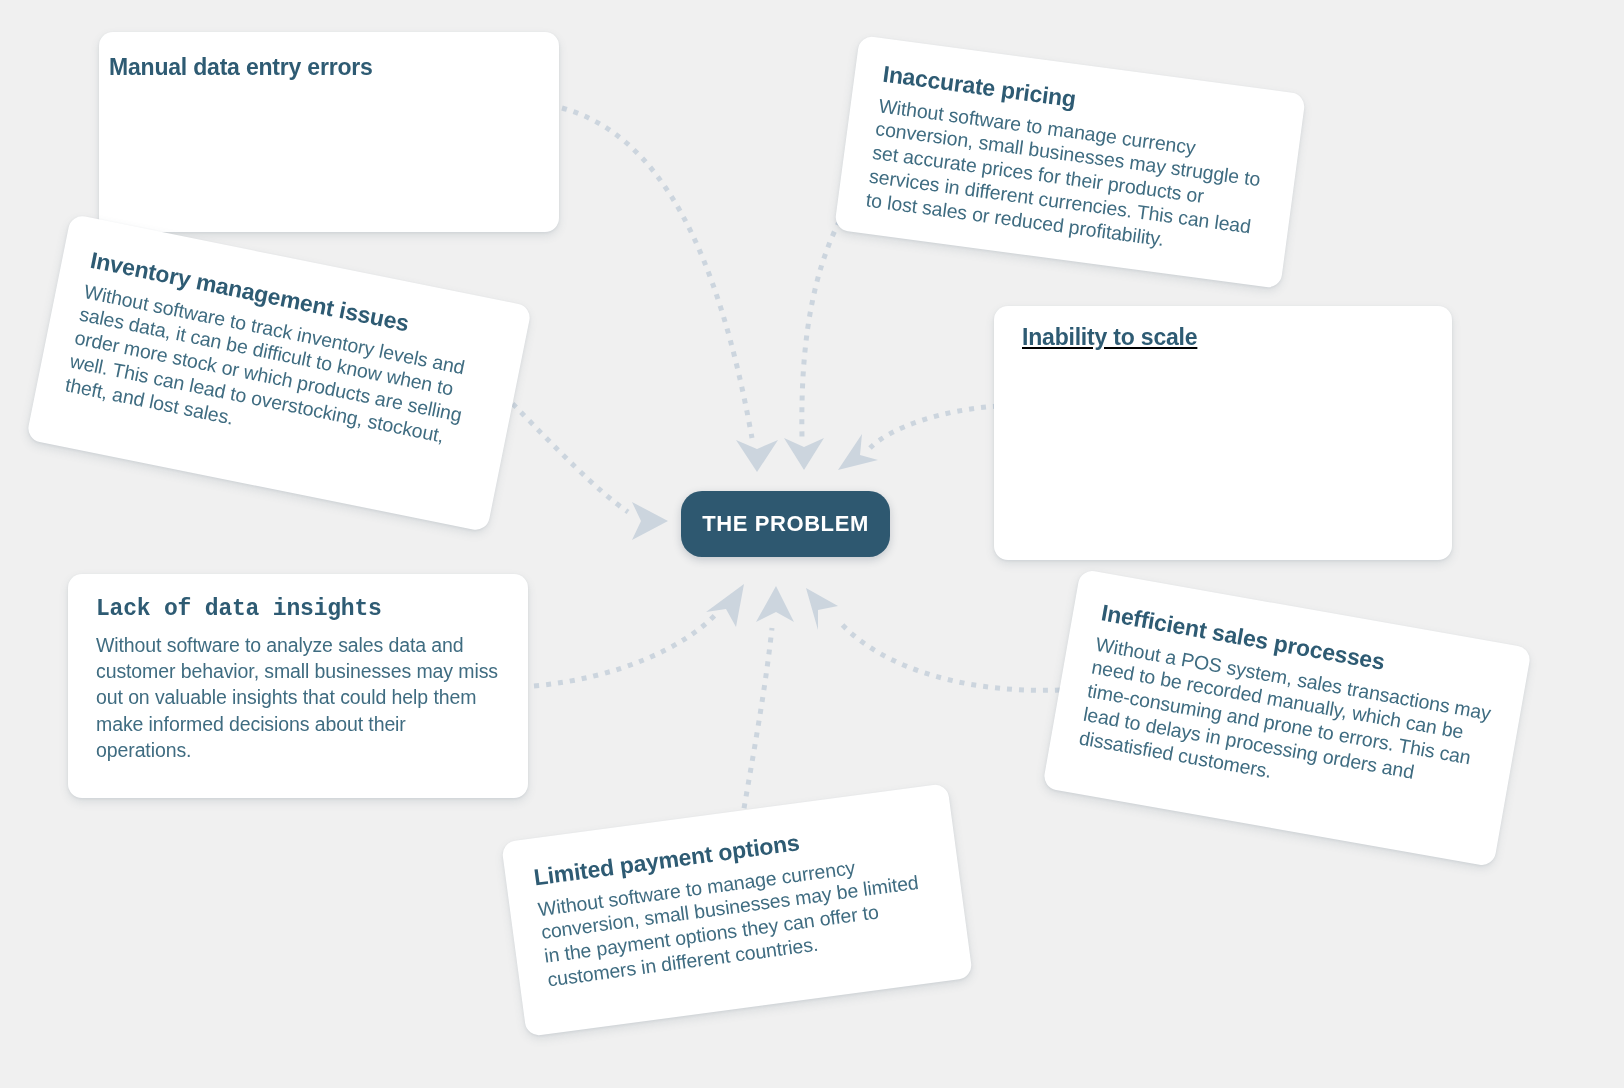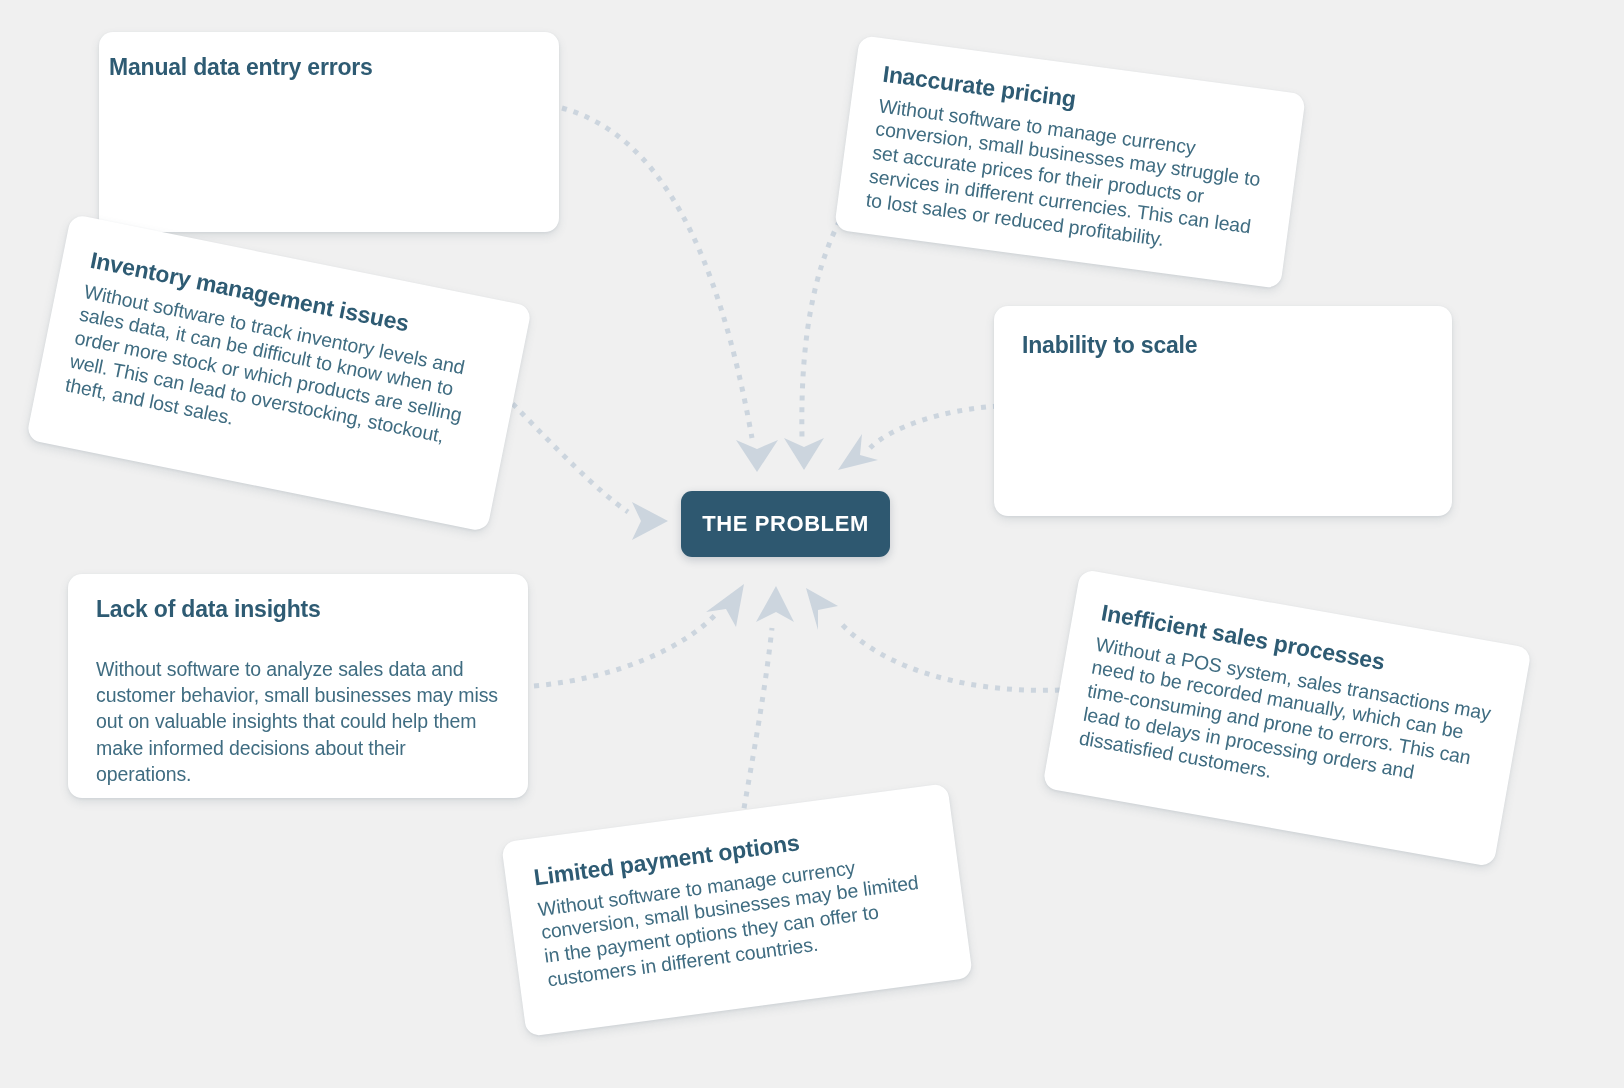--- a/index.html
+++ b/index.html
@@ -44,46 +44,46 @@
     margin: 0 0 6px 0;
     letter-spacing: -0.2px;
   }
   .card-body {
     color: #3f6c81;
     font-size: 19.5px;
     line-height: 1.22;
     margin: 0;
     letter-spacing: -0.1px;
   }
-  .gap-lg .card-title { margin-bottom: 32px; }
+  .gap-lg .card-title { margin-bottom: 8px; font-family: Liberation Mono, monospace; }
   .gap-lg .card-body { line-height: 1.35; }
 
   
   #card-manual       { left: 99px;   top: 32px;   width: 460px; height: 200px; padding-left: 10px; }
   #card-pricing      { left: 845px;  top: 64px;   width: 450px; height: 196px;
                        transform: rotate(7.6deg); }
   #card-inventory    { left: 44px;   top: 258px;  width: 470px; height: 230px;
                        transform: rotate(11.4deg); padding-top: 28px; }
-  #card-scale        { left: 994px;  top: 306px;  width: 458px; height: 210px;
-                       padding-top: 26px; }
+  #card-scale        { left: 994px;  top: 306px;  width: 458px; height: 254px;
+                       padding-top: 18px; text-decoration: underline; }
   #card-insights     { left: 68px;   top: 574px;  width: 460px; height: 224px; }
   #card-sales        { left: 1058px; top: 607px;  width: 458px; height: 222px;
                        transform: rotate(10deg); padding-top: 26px; }
   #card-payment      { left: 512px;  top: 812px;  width: 450px; height: 196px;
                        transform: rotate(-7.6deg); padding-top: 26px; }
 
   
   #problem-node {
     position: absolute;
     left: 681px;
     top: 491px;
     width: 209px;
     height: 66px;
     background: #2e5870;
-    border-radius: 11px;
+    border-radius: 21px;
     display: flex;
     align-items: center;
     justify-content: center;
     box-shadow: 0 3px 8px rgba(40, 60, 80, 0.22);
     z-index: 5;
   }
   #problem-node .label {
     color: #ffffff;
     font-size: 22px;
     font-weight: bold;

